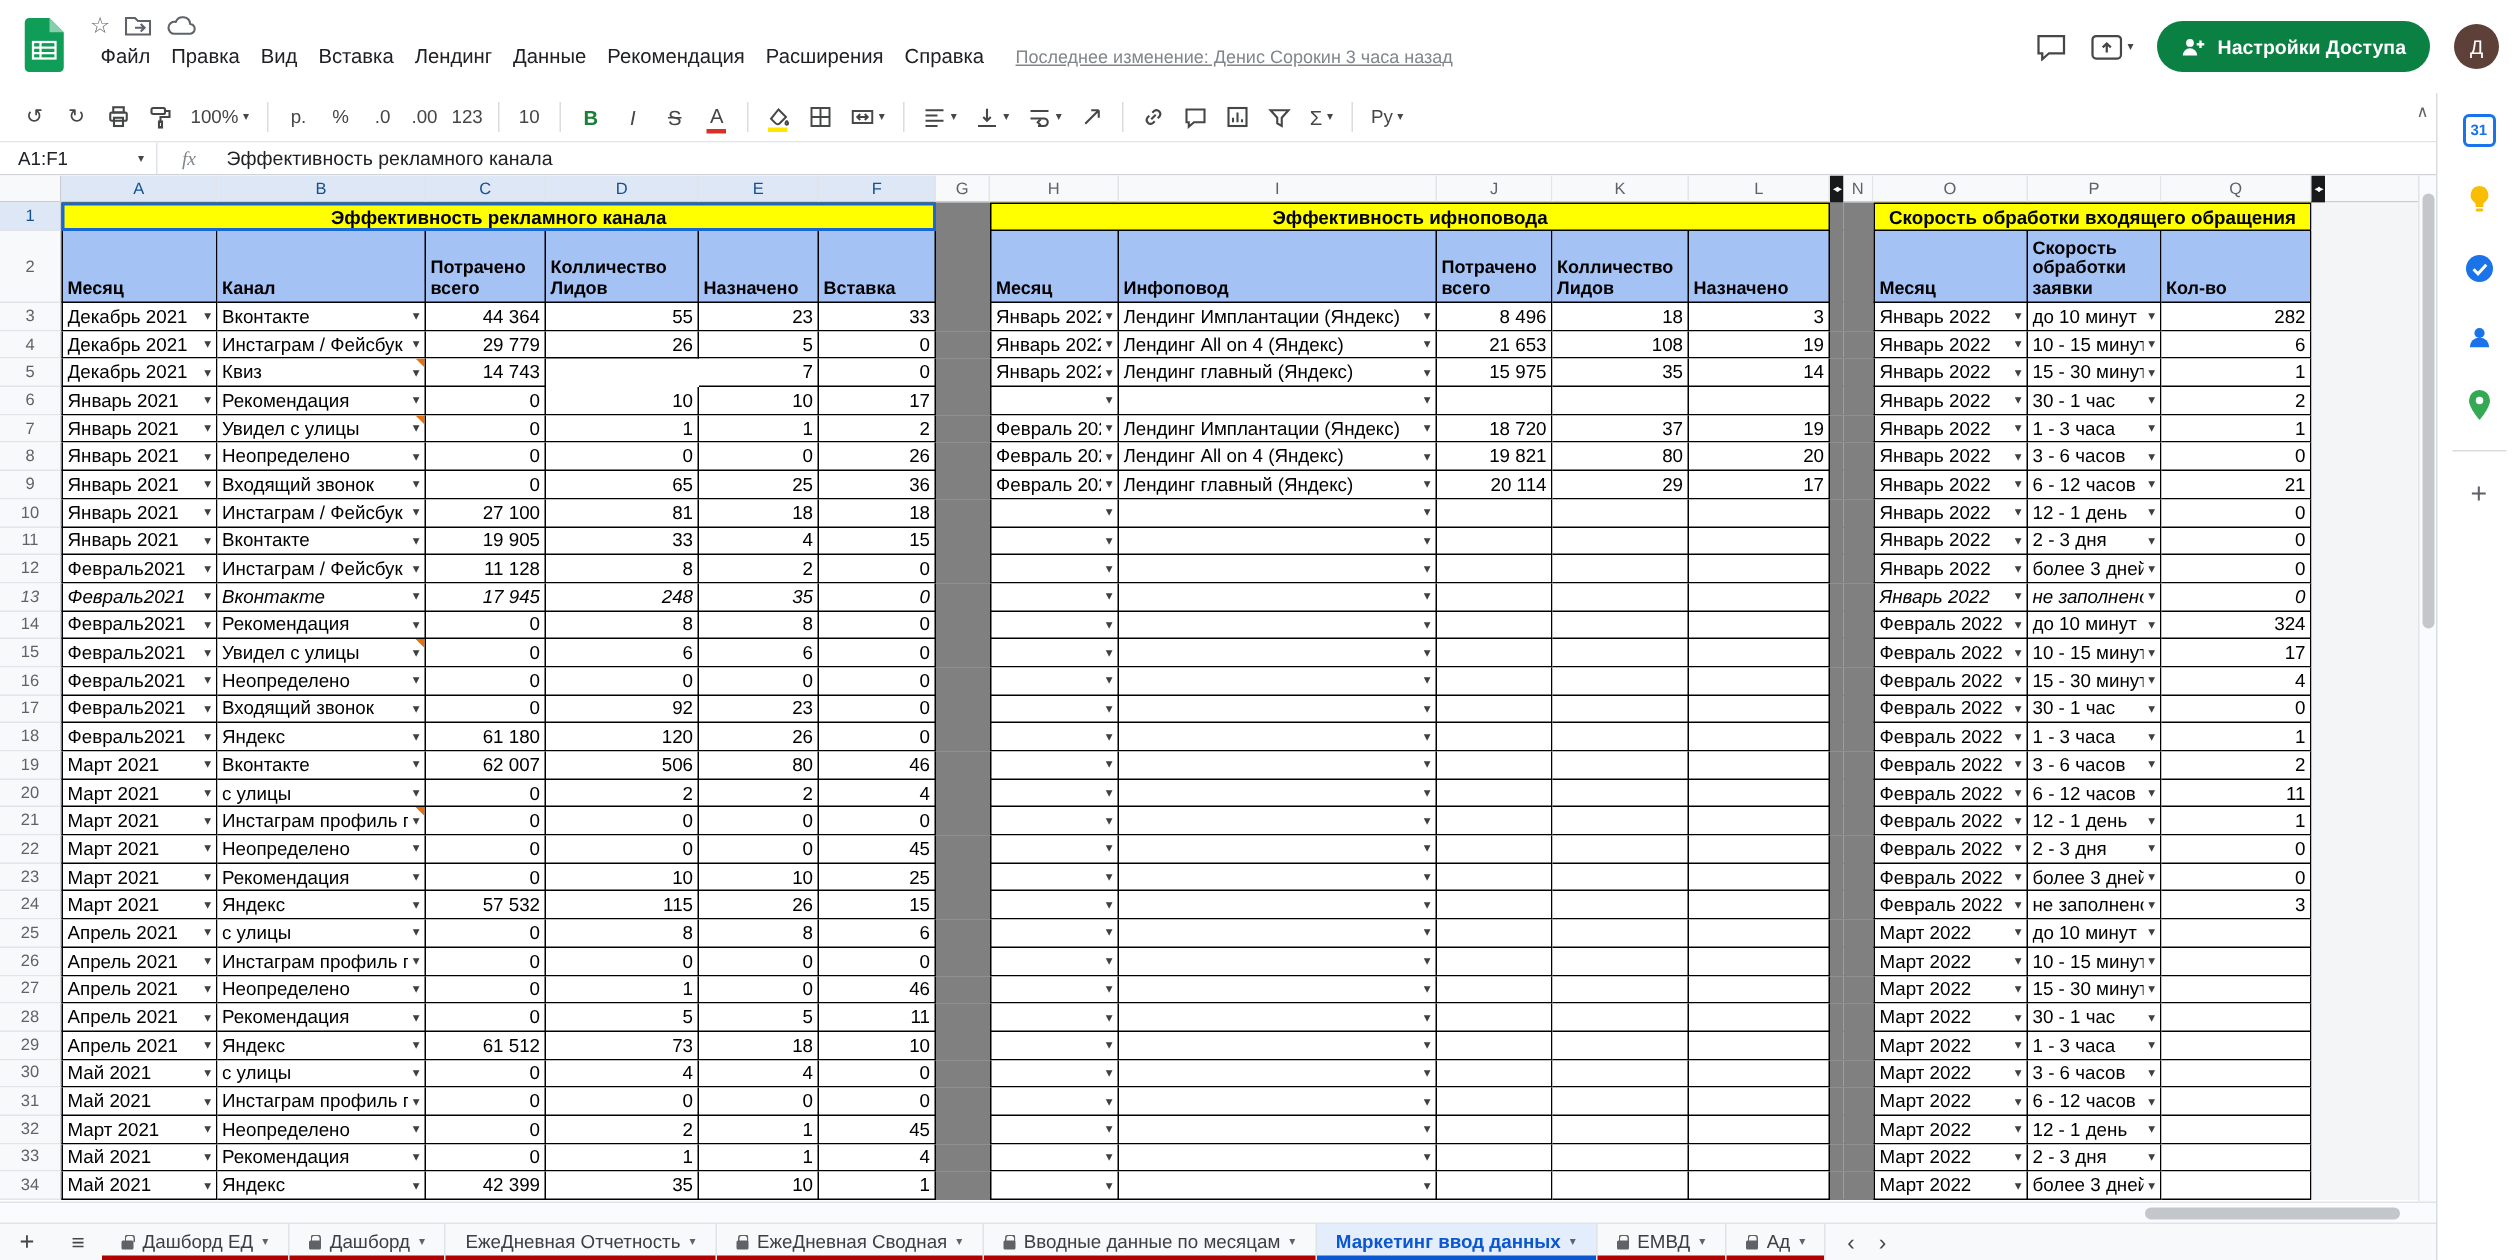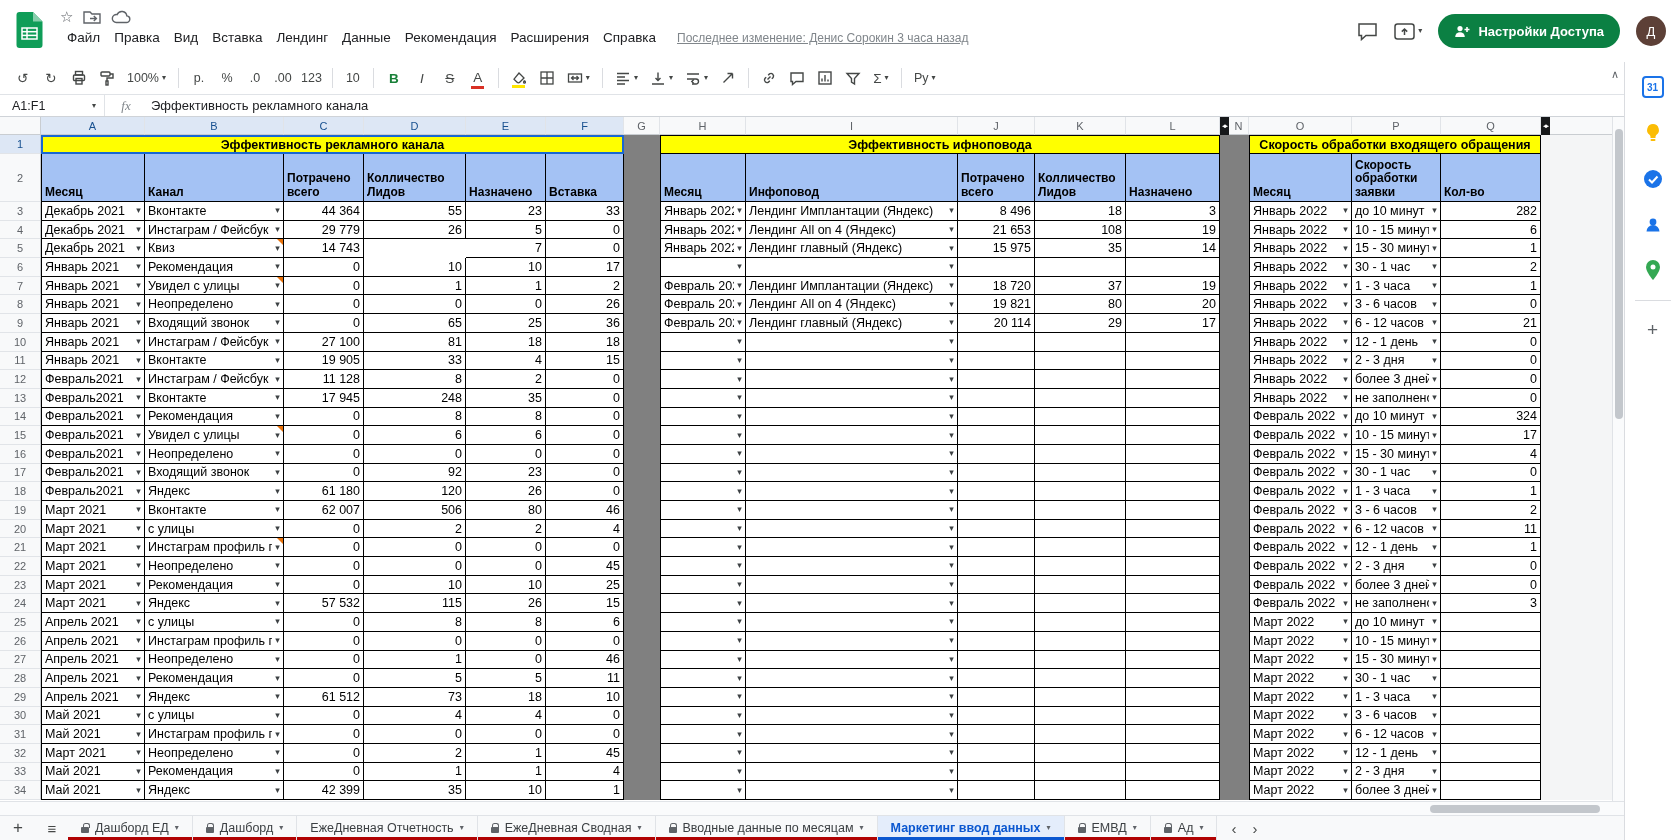--- a/index.html
+++ b/index.html
@@ -743,21 +743,21 @@
         <span class="dd">▾</span>
       </div>
       <div class="gc cell txt" style="width: 89px;">
         <span class="cv">более 3 дней</span>
         <span class="dd">▾</span>
       </div>
       <div class="gc cell num" style="width: 100px;">0</div>
       <div class="gc trailcell" style="width: 9px;"></div>
       <div class="gc trailcell" style="width: 62px;"></div>
     </div>
-    <div class="g-row" style="height: 18.7px;">
+    <div class="g-row" style="height: 18.7px; font-style: italic;">
       <div class="gc rowhdr" style="width: 41px;">13</div>
       <div class="gc cell secl txt" style="width: 104px;">
         <span class="cv">Февраль2021</span>
         <span class="dd">▾</span>
       </div>
       <div class="gc cell txt" style="width: 139px;">
         <span class="cv">Вконтакте</span>
         <span class="dd">▾</span>
       </div>
       <div class="gc cell num" style="width: 80px;">17 945</div>

